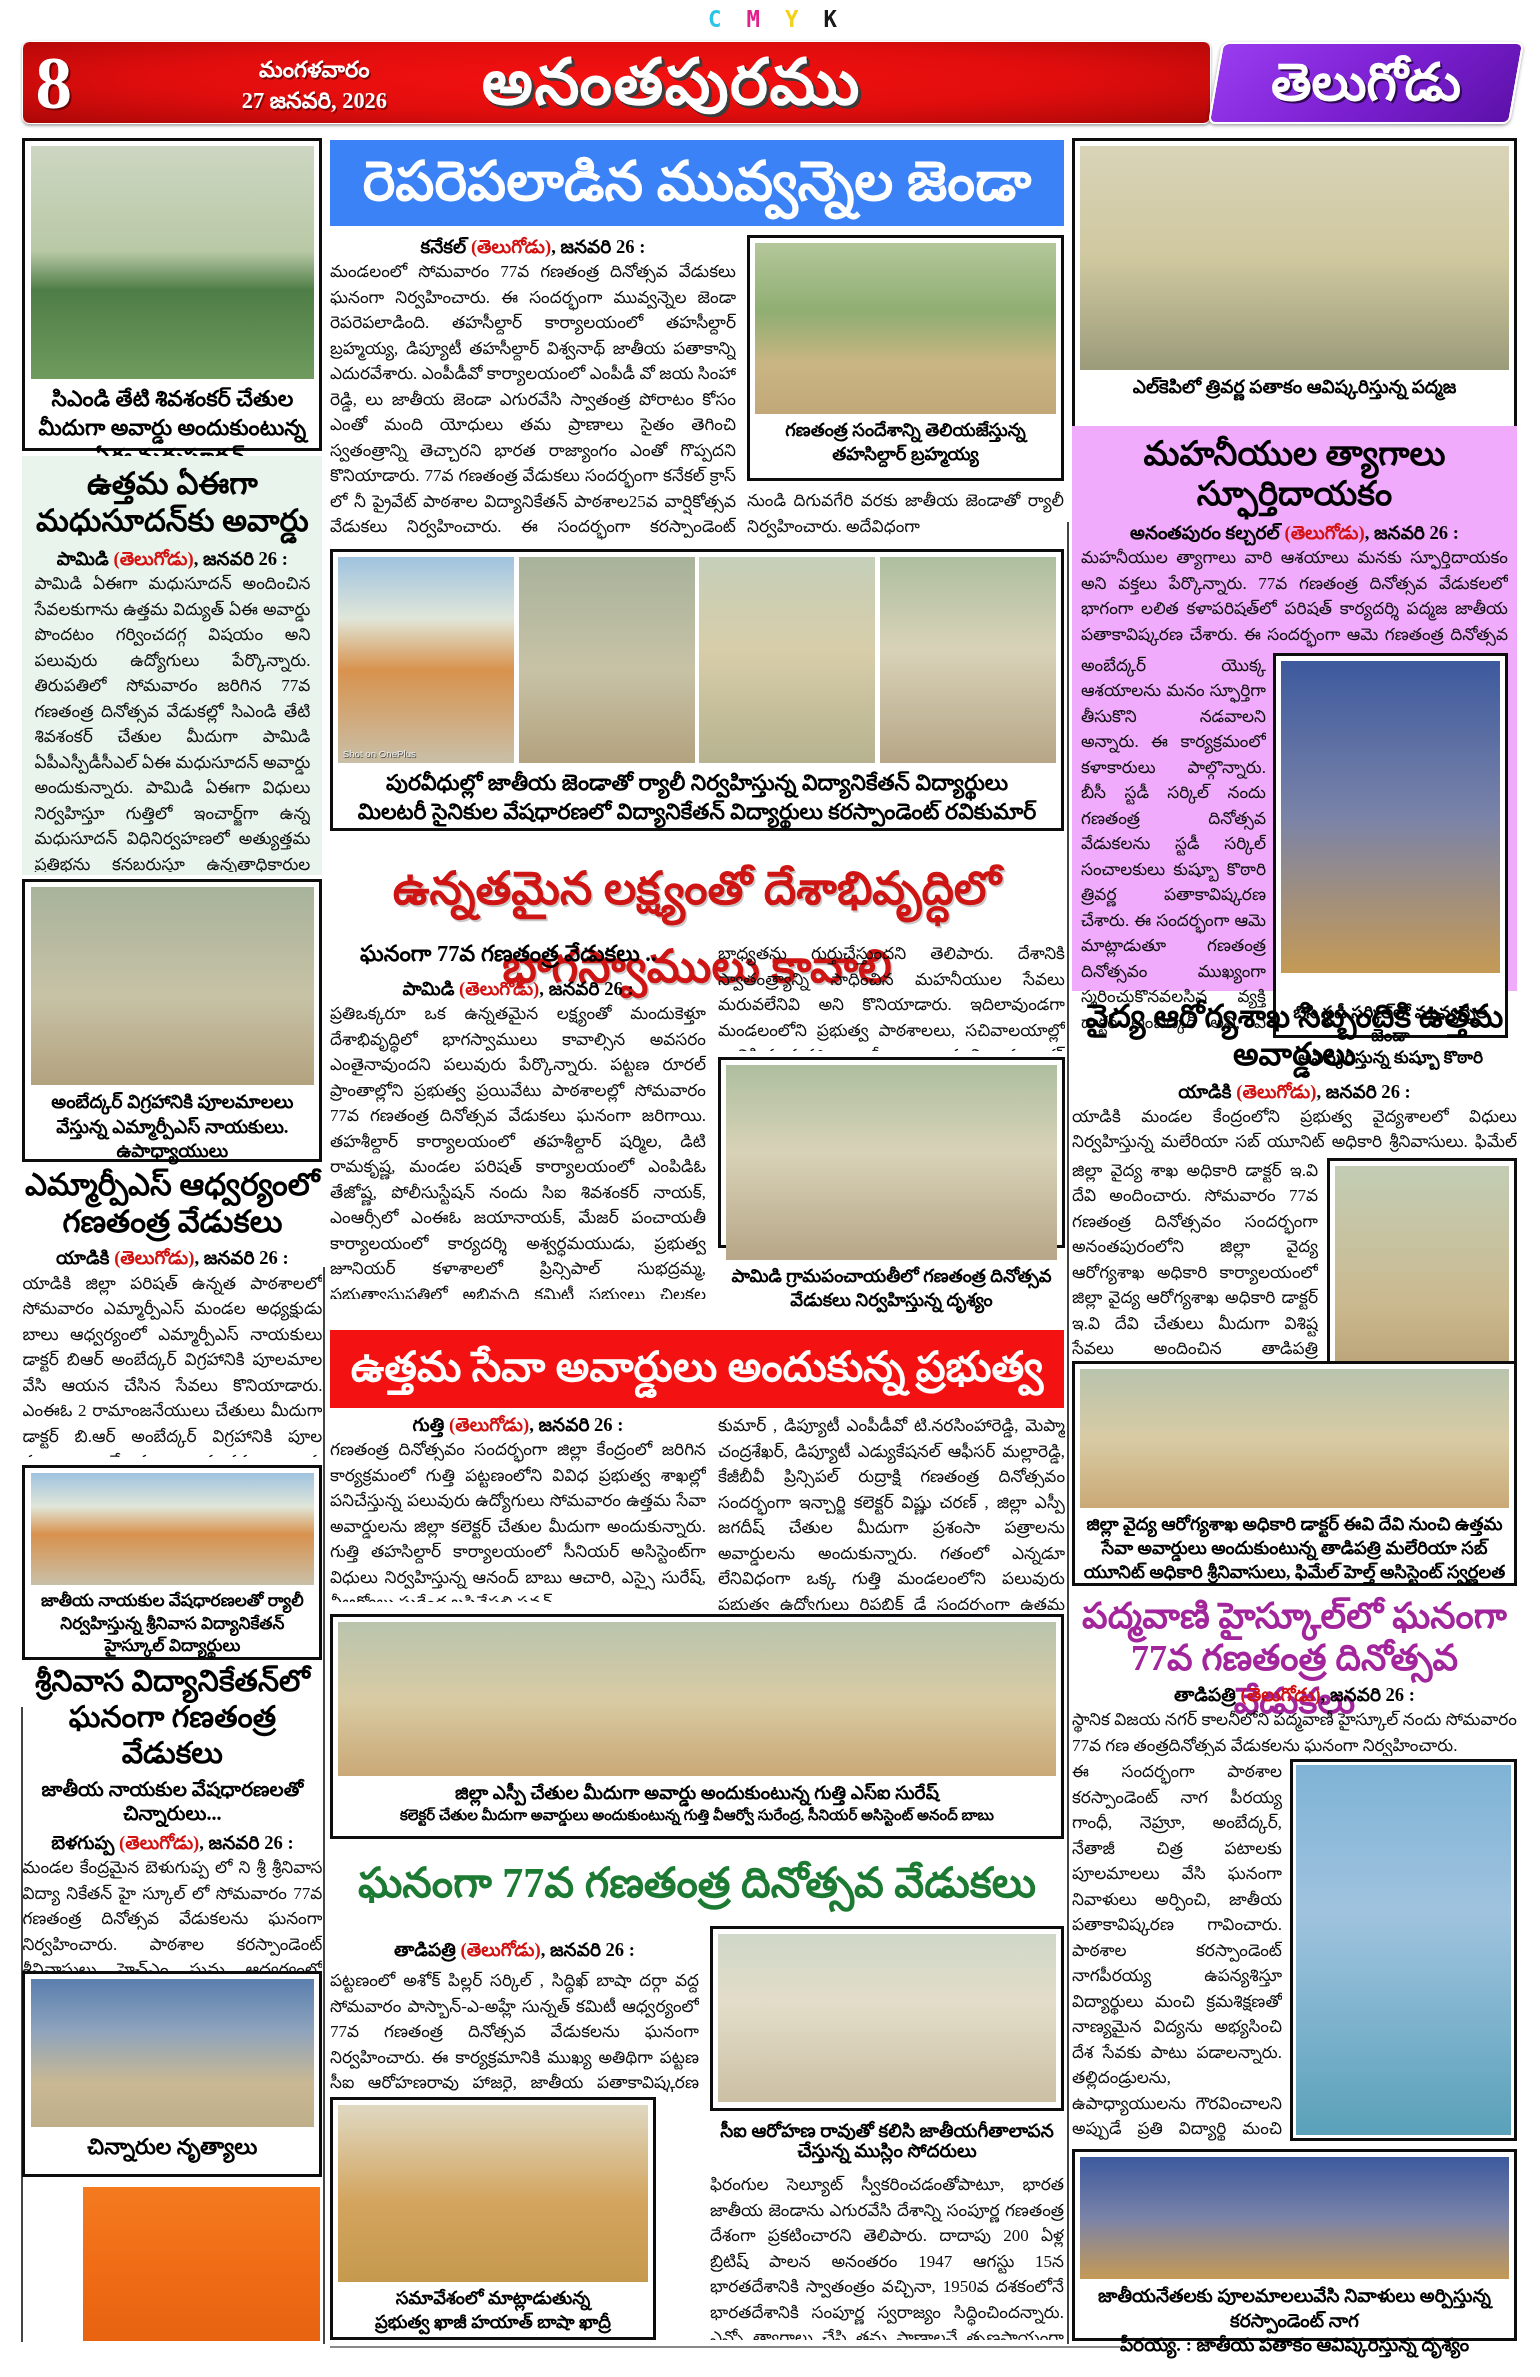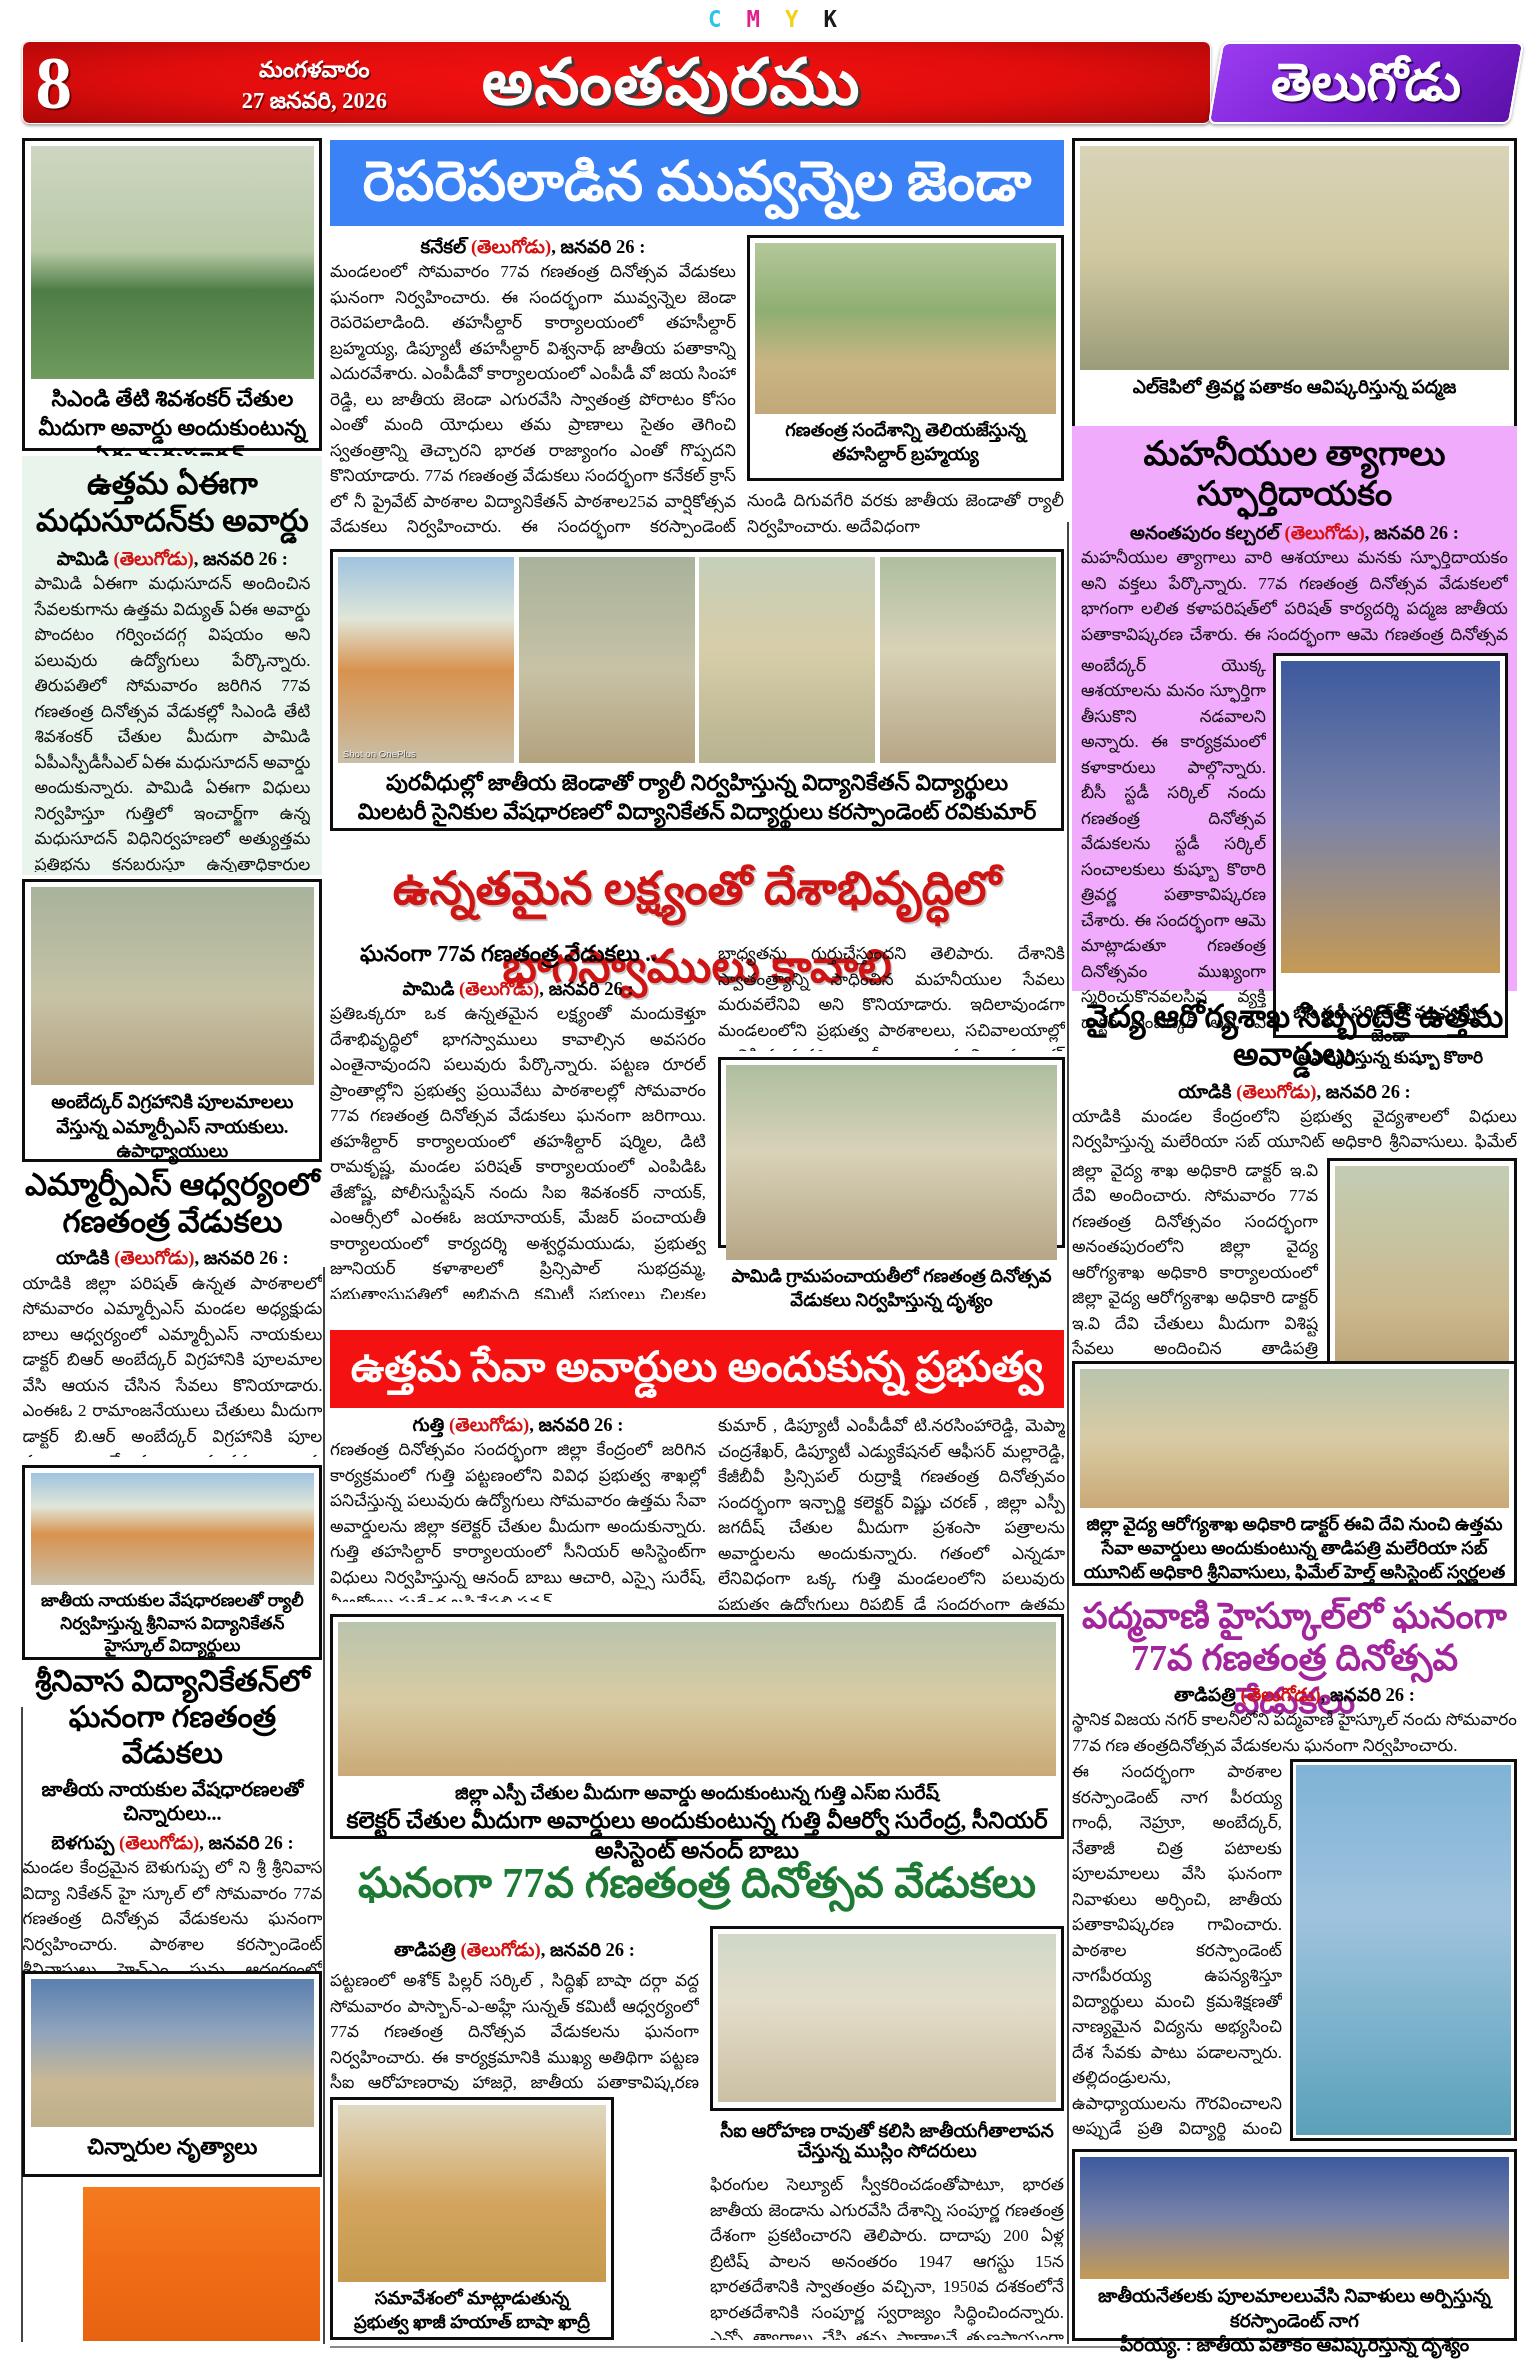--- a/index.html
+++ b/index.html
@@ -180,29 +180,29 @@
     <div class="abs" style="left:0;top:0;width:376px;height:197px;">
       <div class="dl"><span class="pl">గుత్తి</span> <span class="pp">(తెలుగోడు)</span><span>, జనవరి 26 :</span></div>
       <div class="bd" style="height:165px;">గణతంత్ర దినోత్సవం సందర్భంగా జిల్లా కేంద్రంలో జరిగిన కార్యక్రమంలో గుత్తి పట్టణంలోని వివిధ ప్రభుత్వ శాఖల్లో పనిచేస్తున్న పలువురు ఉద్యోగులు సోమవారం ఉత్తమ సేవా అవార్డులను జిల్లా కలెక్టర్ చేతుల మీదుగా అందుకున్నారు. గుత్తి తహసిల్దార్ కార్యాలయంలో సీనియర్ అసిస్టెంట్‌గా విధులు నిర్వహిస్తున్న ఆనంద్ బాబు ఆచారి, ఎస్సై సురేష్, వీఆర్వోలు సురేంద్ర బసినేపల్లి పవన్</div>
     </div>
     <div class="abs bd" style="left:388px;top:0;width:347px;height:197px;">కుమార్ , డిప్యూటీ ఎంపీడీవో టి.నరసింహారెడ్డి, మెప్మా చంద్రశేఖర్, డిప్యూటీ ఎడ్యుకేషనల్ ఆఫీసర్ మల్లారెడ్డి, కేజీబీవీ ప్రిన్సిపల్ రుద్రాక్షి గణతంత్ర దినోత్సవం సందర్భంగా ఇన్చార్జి కలెక్టర్ విష్ణు చరణ్ , జిల్లా ఎస్పీ జగదీష్ చేతుల మీదుగా ప్రశంసా పత్రాలను అవార్డులను అందుకున్నారు. గతంలో ఎన్నడూ లేనివిధంగా ఒక్క గుత్తి మండలంలోని పలువురు ప్రభుత్వ ఉద్యోగులు రిపబ్లిక్ డే సందర్భంగా ఉత్తమ సేవా అవార్డులను అందుకోవటం పట్ల ఈ ప్రాంత ప్రజలు హర్షం వ్యక్తం చేస్తున్నారు.</div>
   </div>
 
   <div class="abs pbox" style="left:330px;top:1614px;width:734px;height:225px;">
     <div class="ph g9" style="height:154px;"></div>
     <div class="cap" style="font-size:18.6px;">జిల్లా ఎస్పీ చేతుల మీదుగా అవార్డు అందుకుంటున్న గుత్తి ఎస్ఐ సురేష్</div>
-    <div class="cap" style="font-size:23px;padding-top:0;text-align:center;">కలెక్టర్ చేతుల మీదుగా అవార్డులు అందుకుంటున్న గుత్తి వీఆర్వో సురేంద్ర,  సీనియర్ అసిస్టెంట్ అనంద్ బాబు</div>
+    <div class="cap" style="font-size:15px;padding-top:0;text-align:center;">కలెక్టర్ చేతుల మీదుగా అవార్డులు అందుకుంటున్న గుత్తి వీఆర్వో సురేంద్ర,  సీనియర్ అసిస్టెంట్ అనంద్ బాబు</div>
   </div>
 
   <div class="abs hl green-text" style="left:330px;top:1851px;width:734px;height:67px;font-size:42px;line-height:64px;">ఘనంగా 77వ గణతంత్ర దినోత్సవ వేడుకలు</div>
 
   <div class="abs" style="left:330px;top:1926px;width:734px;height:414px;">
     <div class="dl abs" style="left:0;top:12px;width:369px;"><span class="pl">తాడిపత్రి</span> <span class="pp">(తెలుగోడు)</span><span>, జనవరి 26 :</span></div>
     <div class="abs bd" style="left:0;top:42px;width:369px;height:124px;">పట్టణంలో అశోక్ పిల్లర్ సర్కిల్ , సిద్ధిఖ్ బాషా దర్గా వద్ద సోమవారం పాస్బాన్-ఎ-అహ్లే సున్నత్ కమిటీ ఆధ్వర్యంలో 77వ గణతంత్ర దినోత్సవ వేడుకలను ఘనంగా నిర్వహించారు. ఈ కార్యక్రమానికి ముఖ్య అతిథిగా పట్టణ సీఐ ఆరోహణరావు హాజరై, జాతీయ పతాకావిష్కరణ గావించారు. అనంతరం జాతీయ గీతాలాపన చేశారు. ఈసందర్భంగా ప్రభుత్వ ఖాజీ హయాత్ భాషా ఖాద్రి మాట్లాడుతూ స్వాతంత్ర భారతావని మొట్టమొదటి రాష్ట్రపతి డాక్టర్ రాజేంద్ర ప్రసాద్ 1950 జనవరి 26వ 21</div>
-    <div class="abs pbox" style="left:0;top:171px;width:284px;height:243px;">
+    <div class="abs pbox" style="left:0;top:171px;width:326px;height:243px;">
       <div class="ph g11" style="height:177px;"></div>
       <div class="cap" style="font-size:18px;">సమావేశంలో మాట్లాడుతున్న</div>
       <div class="cap" style="font-size:18px;padding-top:0;">ప్రభుత్వ ఖాజీ హయాత్ బాషా ఖాద్రీ</div>
     </div>
     <div class="abs pbox" style="left:380px;top:0;width:354px;height:185px;">
       <div class="ph g10" style="height:168px;"></div>
     </div>
     <div class="abs cap" style="left:380px;top:188px;width:354px;font-size:18.6px;">సీఐ ఆరోహణ రావుతో కలిసి జాతీయగీతాలాపన</div>
     <div class="abs cap" style="left:380px;top:213px;width:354px;font-size:18.6px;padding-top:0;">చేస్తున్న ముస్లిం సోదరులు</div>
     <div class="abs bd" style="left:380px;top:246px;width:354px;height:168px;">ఫిరంగుల సెల్యూట్ స్వీకరించడంతోపాటూ, భారత జాతీయ జెండాను ఎగురవేసి దేశాన్ని సంపూర్ణ గణతంత్ర దేశంగా ప్రకటించారని తెలిపారు. దాదాపు 200 ఏళ్ల బ్రిటిష్ పాలన అనంతరం 1947 ఆగస్టు 15న భారతదేశానికి స్వాతంత్రం వచ్చినా, 1950వ దశకంలోనే భారతదేశానికి సంపూర్ణ స్వరాజ్యం సిద్ధించిందన్నారు. ఎన్నో త్యాగాలు చేసి తమ ప్రాణాలనే తృణప్రాయంగా భావించి ఎందరో స్వరాజ్య పోరాటంలో సమిధులుగా మారారని తెలిపారు. ఈకార్య క్రమంలో ముస్లిం మత పెద్దలు ఖతీబ్ అరీఫ్, అన్వర్, మున్నా, అబ్దుల్లా, అడ్వకేట్ హనీఫ్, సలాం, నూర్ బాషా దూదేకుల సేవా సంఘం సభ్యులు తదితరులు పాల్గొన్నారు.</div>

